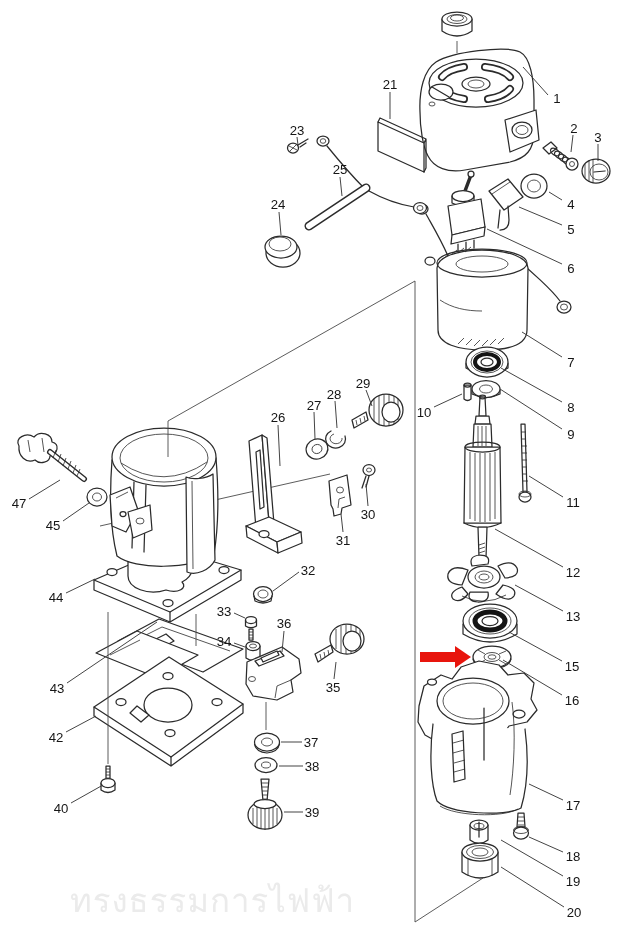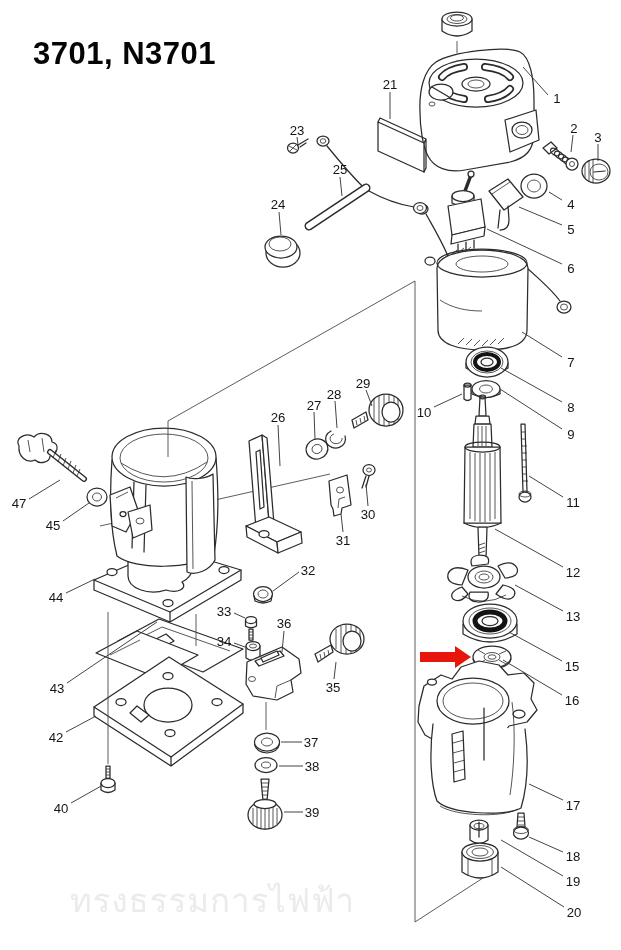--- a/index.html
+++ b/index.html
@@ -16,21 +16,20 @@
   .dark{stroke:#141414;fill:none;}
   .align{stroke:#4a4a4a;stroke-width:0.9;fill:none;}
   .slot{stroke:#2b2b2b;stroke-width:8;fill:none;stroke-linecap:round;}
   .slotw{stroke:#ffffff;stroke-width:4.5;fill:none;stroke-linecap:round;}
   .callout-text{font:13.2px "Liberation Sans",sans-serif;fill:#161616;}
 </style>
 </head>
 <body>
 
 <div id="screen">
-  <div id="title">3701, N3701</div>
 
   <svg width="621" height="950" viewBox="0 0 621 950">
 
     <path class="align" d="M100,526 L330,474"></path>
 
     <g>
       <path class="fw" d="M442,19 L442,31 Q457,41 472,31 L472,19"></path>
       <ellipse class="fw" cx="457" cy="19" rx="15" ry="7"></ellipse>
       <ellipse class="thin" cx="457" cy="19" rx="10" ry="4.5"></ellipse>
       <ellipse class="thin" cx="457" cy="18" rx="6.5" ry="3"></ellipse>

